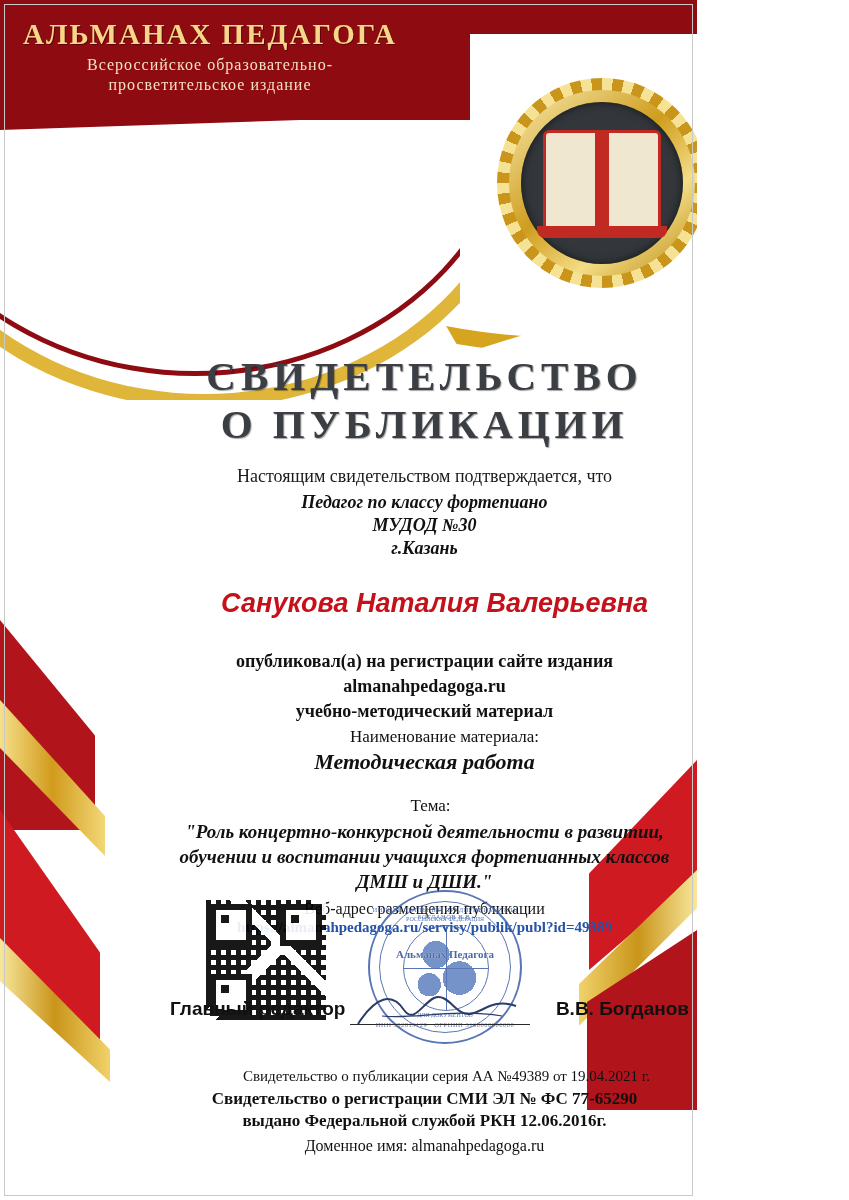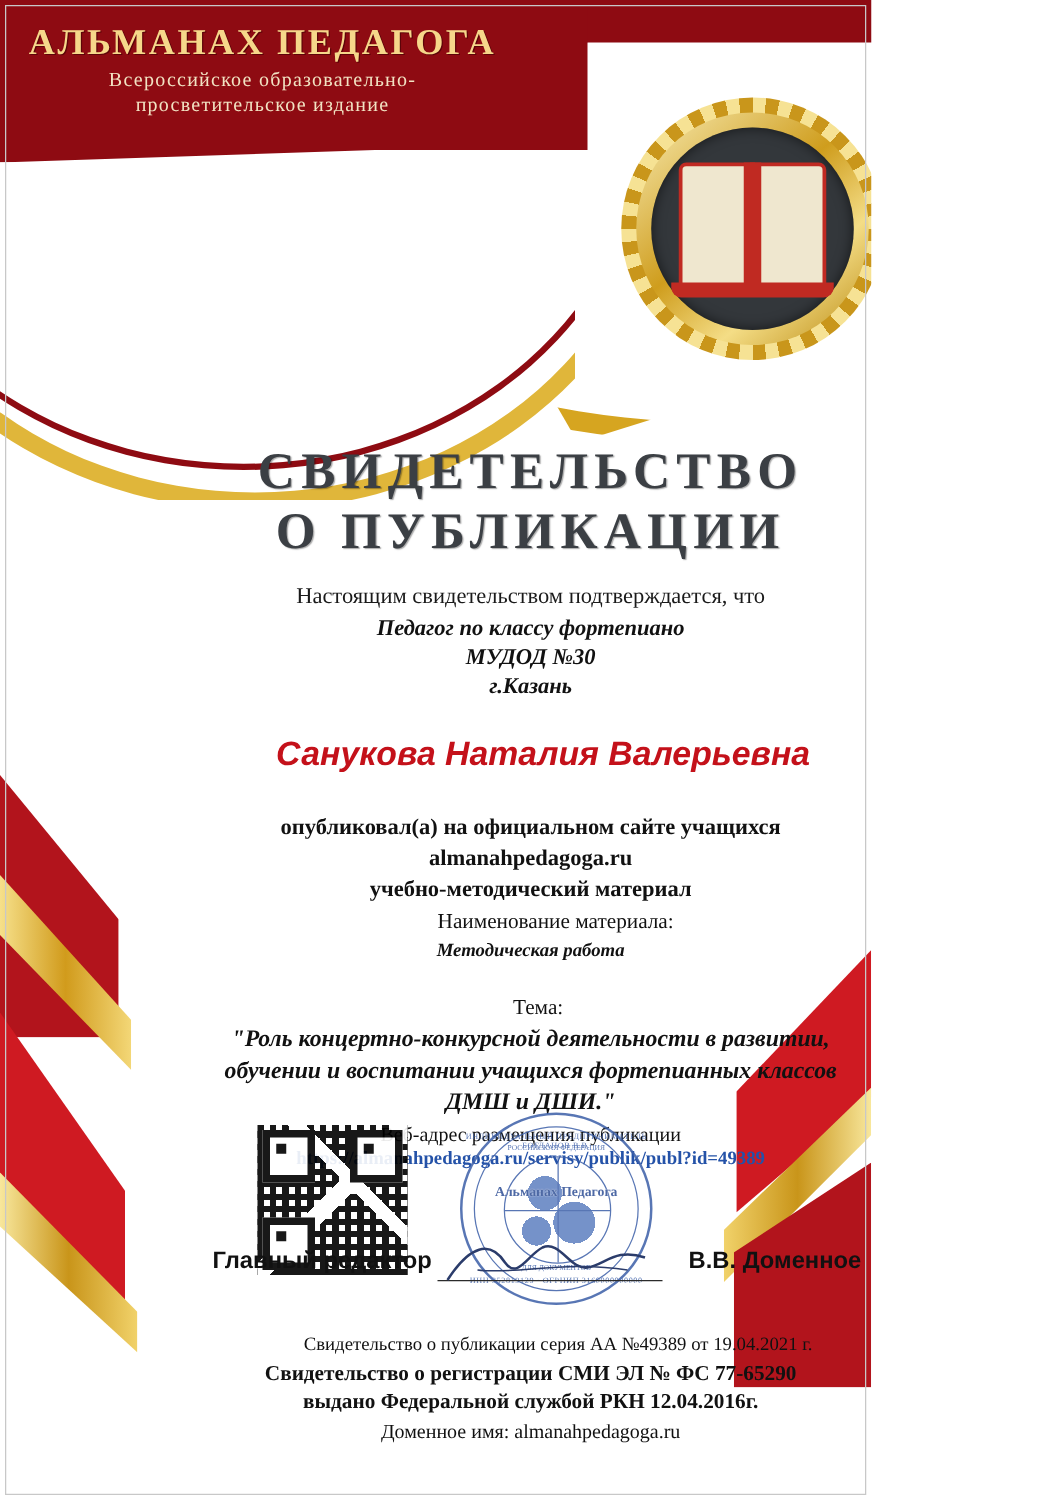--- a/index.html
+++ b/index.html
@@ -295,21 +295,21 @@
     color: #111;
   }
   .pub-normal {
     font-weight: normal;
     font-size: 17px;
     padding-left: 40px;
   }
   .material-name {
     font-weight: bold;
     font-style: italic;
-    font-size: 15px;
+    font-size: 22px;
   }
   .theme-label {
     margin-top: 22px;
     font-size: 17px;
     color: #111;
     padding-left: 12px;
   }
   .theme-text {
     margin-top: 3px;
     font-weight: bold;
@@ -527,21 +527,21 @@
 
     <div class="org-block">
       <div>Педагог по классу фортепиано</div>
       <div>МУДОД №30</div>
       <div>г.Казань</div>
     </div>
 
     <div class="person">Санукова Наталия Валерьевна</div>
 
     <div class="pub-block">
-      <div>опубликовал(а) на официальном сайте учащихся</div>
+      <div>опубликовал(а) на регистрации сайте издания</div>
       <div>almanahpedagoga.ru</div>
       <div>учебно-методический материал</div>
       <div class="pub-normal">Наименование материала:</div>
       <div class="material-name">Методическая работа</div>
     </div>
 
     <div class="theme-label">Тема:</div>
     <div class="theme-text">
       <div>"Роль концертно-конкурсной деятельности в развитии,</div>
       <div>обучении и воспитании учащихся фортепианных классов</div>
@@ -574,24 +574,24 @@
       <div class="stamp-row3">ДЛЯ ДОКУМЕНТОВ</div>
       <div class="stamp-bot">ИНН 352819129  ·  ОГРНИП 3160000000000</div>
     </div>
 
     <div class="sig-left">Главный редактор</div>
     <div class="sig-line"></div>
     <svg class="sig-scribble" viewBox="0 0 180 46">
       <path d="M6 38 C24 10, 40 6, 52 24 C62 38, 70 18, 82 12 C96 6, 104 30, 118 28 C132 26, 140 12, 164 20" fill="none" stroke="#2b3c6b" stroke-width="2"></path>
       <path d="M30 30 C60 34, 100 22, 150 30" fill="none" stroke="#2b3c6b" stroke-width="1.2"></path>
     </svg>
-    <div class="sig-right">В.В. Доменное</div>
+    <div class="sig-right">В.В. Богданов</div>
   </div>
 
   <div class="footer">
     <div class="f1">Свидетельство о публикации серия АА №49389 от 19.04.2021 г.</div>
     <div class="f2">Свидетельство о регистрации СМИ ЭЛ № ФС 77-65290</div>
-    <div class="f3">выдано Федеральной службой РКН 12.04.2016г.</div>
+    <div class="f3">выдано Федеральной службой РКН 12.06.2016г.</div>
     <div class="f4">Доменное имя: almanahpedagoga.ru</div>
   </div>
 
   <div class="frame-border"></div>
 </div>
 
 </body></html>

